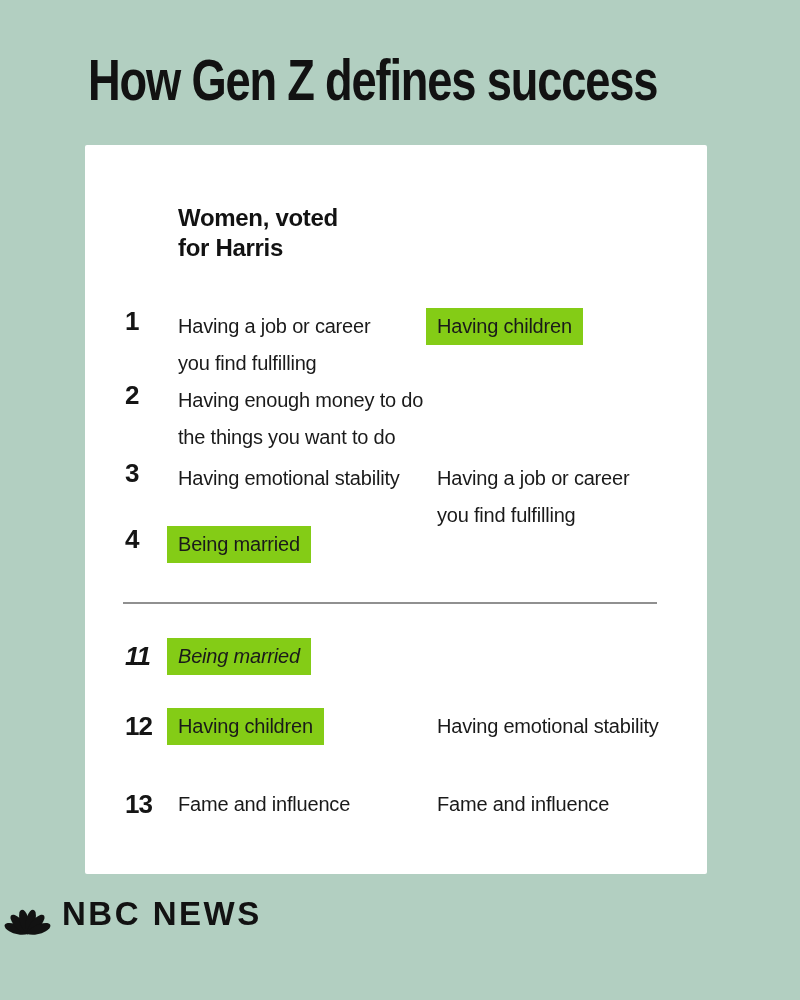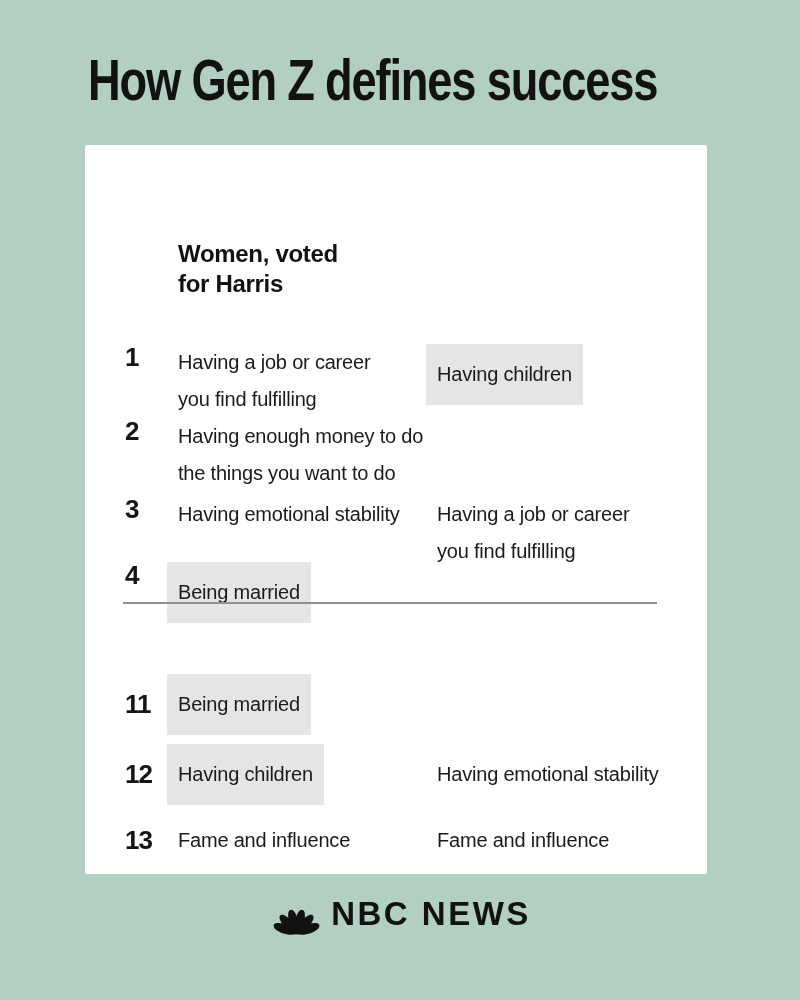--- a/index.html
+++ b/index.html
@@ -33,21 +33,20 @@
     background: #ffffff;
     border-radius: 2px;
   }
   .row {
     position: absolute;
     left: 40px;
     right: 16px;
     display: grid;
     grid-template-columns: 53px 259px 1fr;
     align-items: start;
-    margin-top: 36px;
   }
   .row.center { align-items: center; }
   .hdr-row { top: 58px; }
   .col-hdr {
     font-size: 24px;
     font-weight: 700;
     line-height: 30px;
     letter-spacing: -0.3px;
     white-space: pre;
     color: #121212;
@@ -60,47 +59,47 @@
   }
   .cell {
     font-size: 20px;
     line-height: 37px;
     letter-spacing: -0.2px;
     white-space: pre;
     color: #1a1a1a;
   }
   .hl {
     display: inline-block;
-    background: #e5e5e5;
-    padding: 12px 11px;
+    background: #84cc16;
+    padding: 0 11px;
     margin-left: -11px;
   }
   .r1 { top: 163px; }
   .r2 { top: 237px; }
   .r3 { top: 315px; }
   .r4 { top: 381px; }
-  .r11 { top: 493px; }
+  .r11 { top: 493px; font-style: italic; }
   .r12 { top: 563px; }
   .r13 { top: 641px; }
   .divider {
     position: absolute;
     left: 38px;
     top: 457px;
     width: 534px;
     height: 0;
     border: none;
     border-top: 2px solid #909090;
   }
   .logo {
     position: absolute;
     left: 0;
     top: 893px;
     width: 800px;
     display: flex;
-    justify-content: center;
+    justify-content: flex-start;
     align-items: center;
     gap: 7px;
   }
   .logo-text {
     font-size: 33px;
     font-weight: 700;
     letter-spacing: 2.5px;
     color: #121212;
     line-height: 42px;
   }

